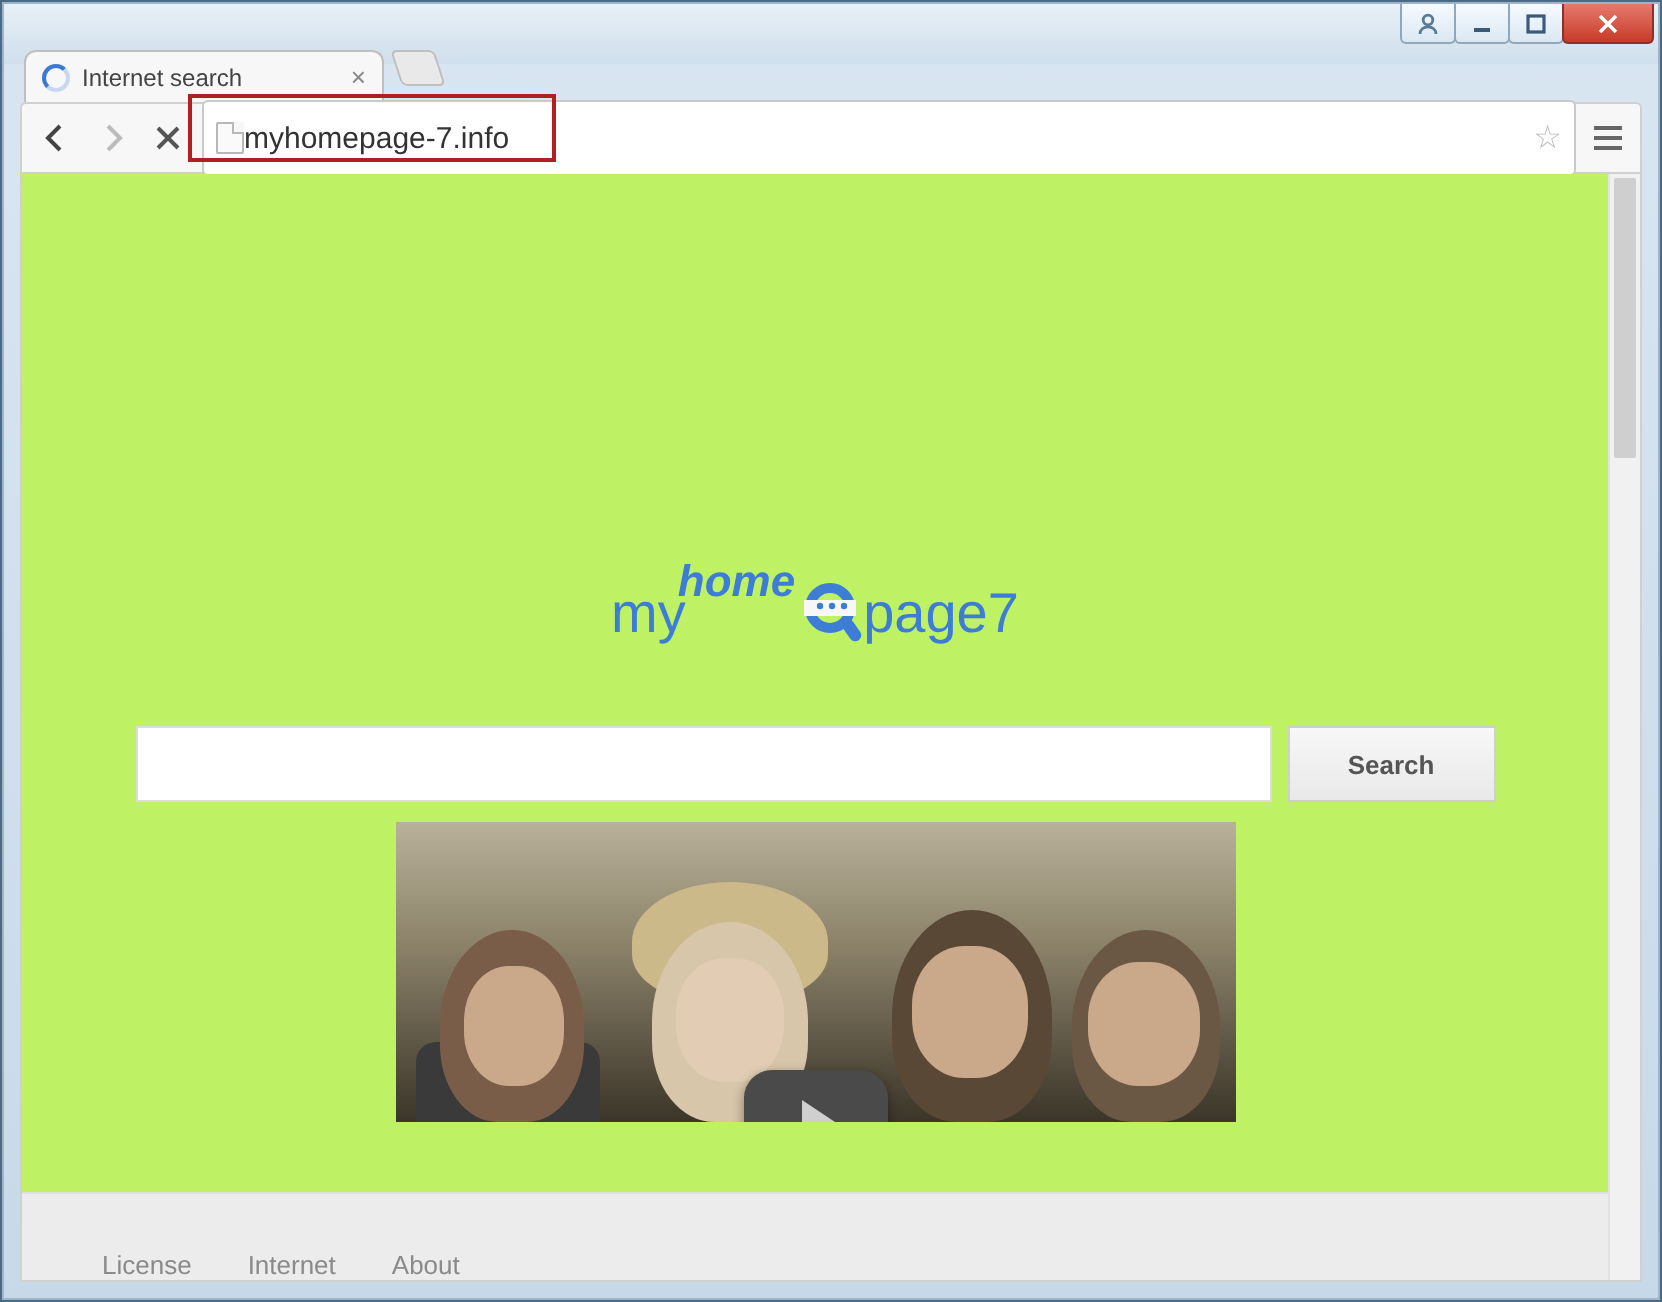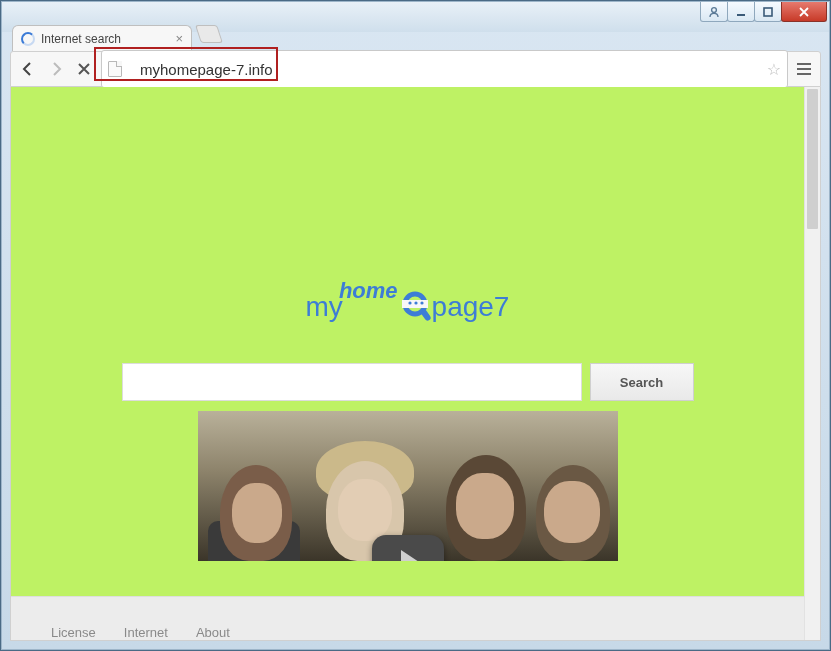--- a/index.html
+++ b/index.html
@@ -56,21 +56,21 @@
     background: #f7f7f7; border: 1px solid #d0d0d0; border-radius: 3px 3px 0 0;
     display: flex; align-items: center; padding: 0 6px; gap: 6px;
   }
   .tb-icon {
     width: 22px; height: 22px; display: flex; align-items: center; justify-content: center;
     color: #555; font-size: 16px; border-radius: 3px;
   }
   .tb-icon.disabled { color: #b5b5b5; }
   .omnibox {
     flex: 1; height: 38px; border: 1px solid #c9c9c9; border-radius: 3px;
-    background: #fff; display: flex; align-items: center; padding: 0 6px; gap: 18px;
+    background: #fff; display: flex; align-items: center; padding: 0 6px; gap: 0;
     position: relative;
   }
   .omnibox .pageicon { width: 14px; height: 16px; border: 1px solid #b8b8b8; border-radius: 1px; background: #fafafa; position:relative;}
   .omnibox .pageicon::after{content:"";position:absolute;right:-1px;top:-1px;width:5px;height:5px;background:#f7f7f7;border-left:1px solid #b8b8b8;border-bottom:1px solid #b8b8b8;}
   .omnibox .urltext { font-size: 15px; color: #333; }
   .omnibox .star { margin-left: auto; color: #bbb; font-size: 16px; }
   .redbox {
     position: absolute; top: -4px; left: -8px; width: 184px; height: 34px;
     border: 2px solid #b02020; pointer-events: none;
   }
@@ -89,21 +89,21 @@
   .page { position:absolute; inset:0 16px 0 0; background:#bef264; }
 
   .logo-wrap{ width:100%; text-align:center; margin-top:195px; }
   .logo { display:inline-block; position:relative; }
   .logo .my{ font-size:28px; color:#3d7dd6; font-weight:400;}
   .logo .home{ font-size:22px; font-style:italic; color:#3d7dd6; font-weight:700; position:relative; top:-18px; left:-4px;}
   .logo .page7{ font-size:28px; color:#3d7dd6; font-weight:400;}
   .logo .glass{ display:inline-block; width:34px; height:34px; position:relative; top:8px; margin:0 -2px;}
   .logo .glass svg{ display:block;}
 
-  .search-row{ width:572px; margin:40px auto 0; display:flex; gap:8px; }
+  .search-row{ width:680px; margin:40px auto 0; display:flex; gap:8px; }
   .search-input{ flex:1; height:38px; background:#fff; border:1px solid #dcdcdc; }
   .search-input input{ width:100%; height:100%; border:none; outline:none; padding:0 10px; font-size:14px; background:transparent;}
   .search-btn{ width:104px; height:38px; background:linear-gradient(to bottom,#f7f7f7,#e9e9e9); border:1px solid #cfcfcf; color:#555; font-weight:700; font-size:13px;}
 
   .video-wrap{ width:420px; height:150px; margin:10px auto 0; position:relative; overflow:hidden;}
   .video-img{ width:100%; height:100%; background:#1a1a15; position:relative;}
   .sky{position:absolute;inset:0;background:linear-gradient(to bottom,#b9b19a 0%, #8d836b 40%, #3b3529 100%);} 
   .head{position:absolute;bottom:0;border-radius:50% 50% 40% 40%;}
   .h1{left:22px;width:72px;height:96px;background:#7a5d49;}
   .h1b{position:absolute;left:10px;bottom:0;width:92px;height:40px;background:#3a3a3a;border-radius:10px 10px 0 0;}

